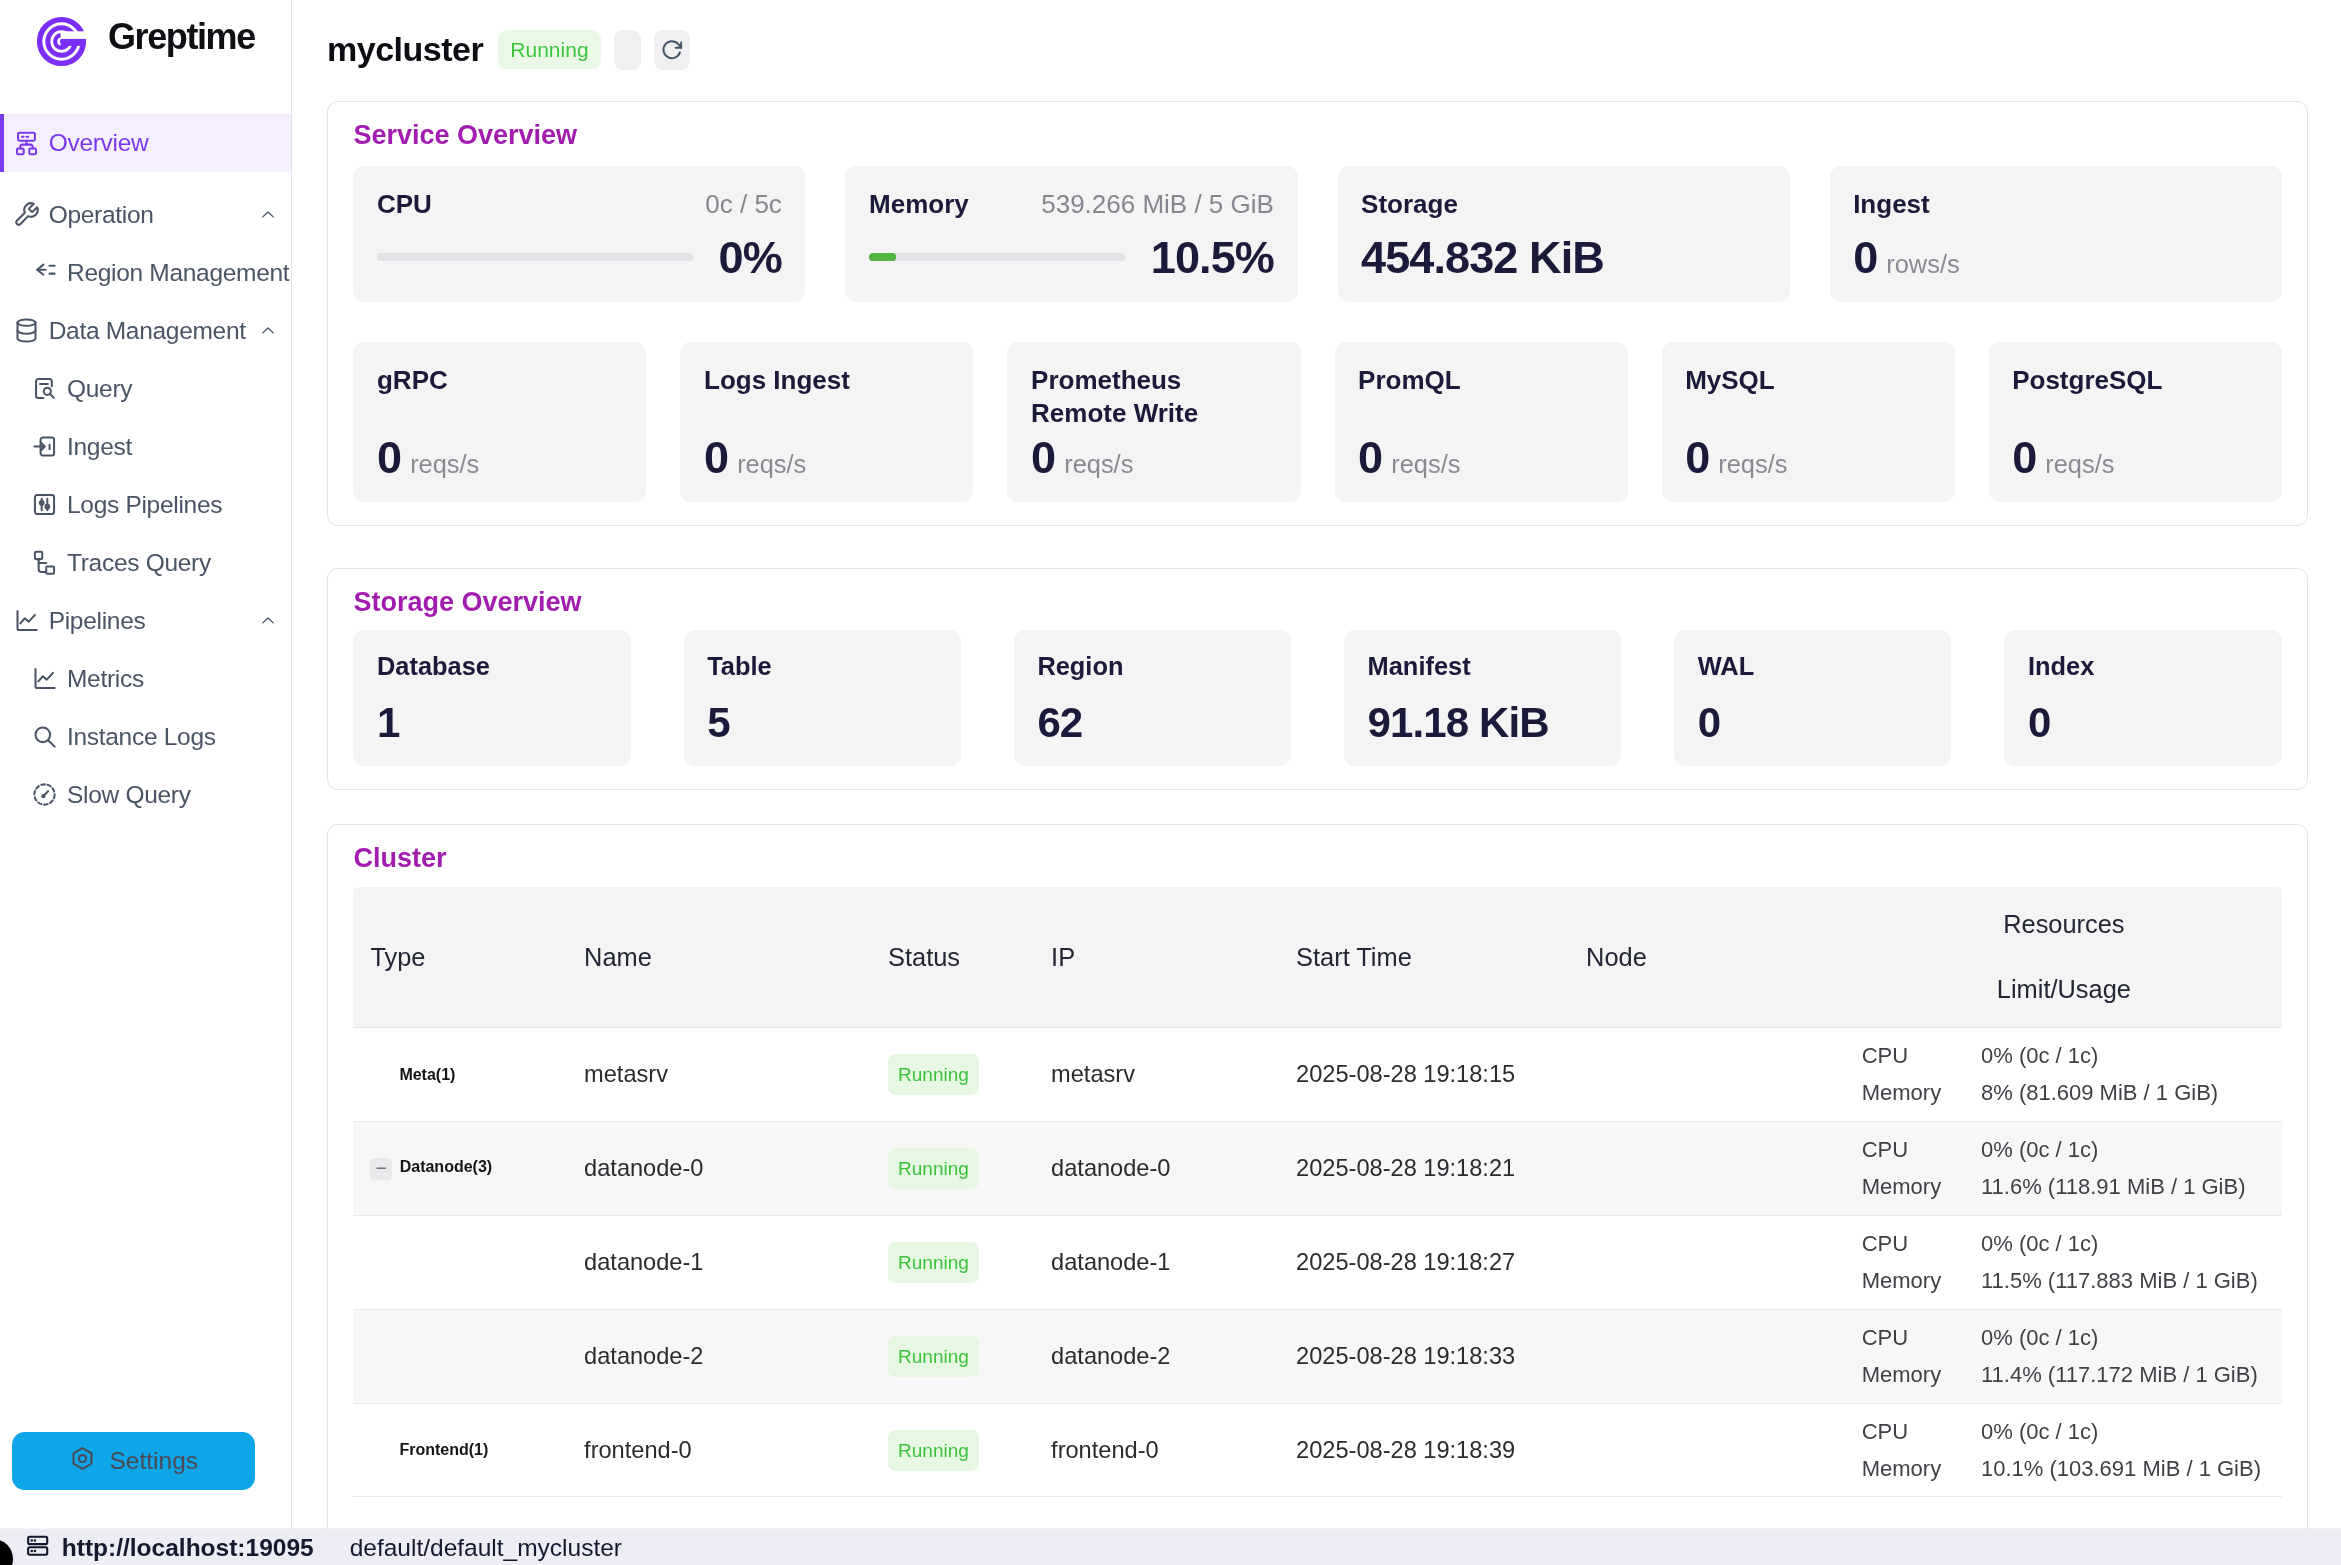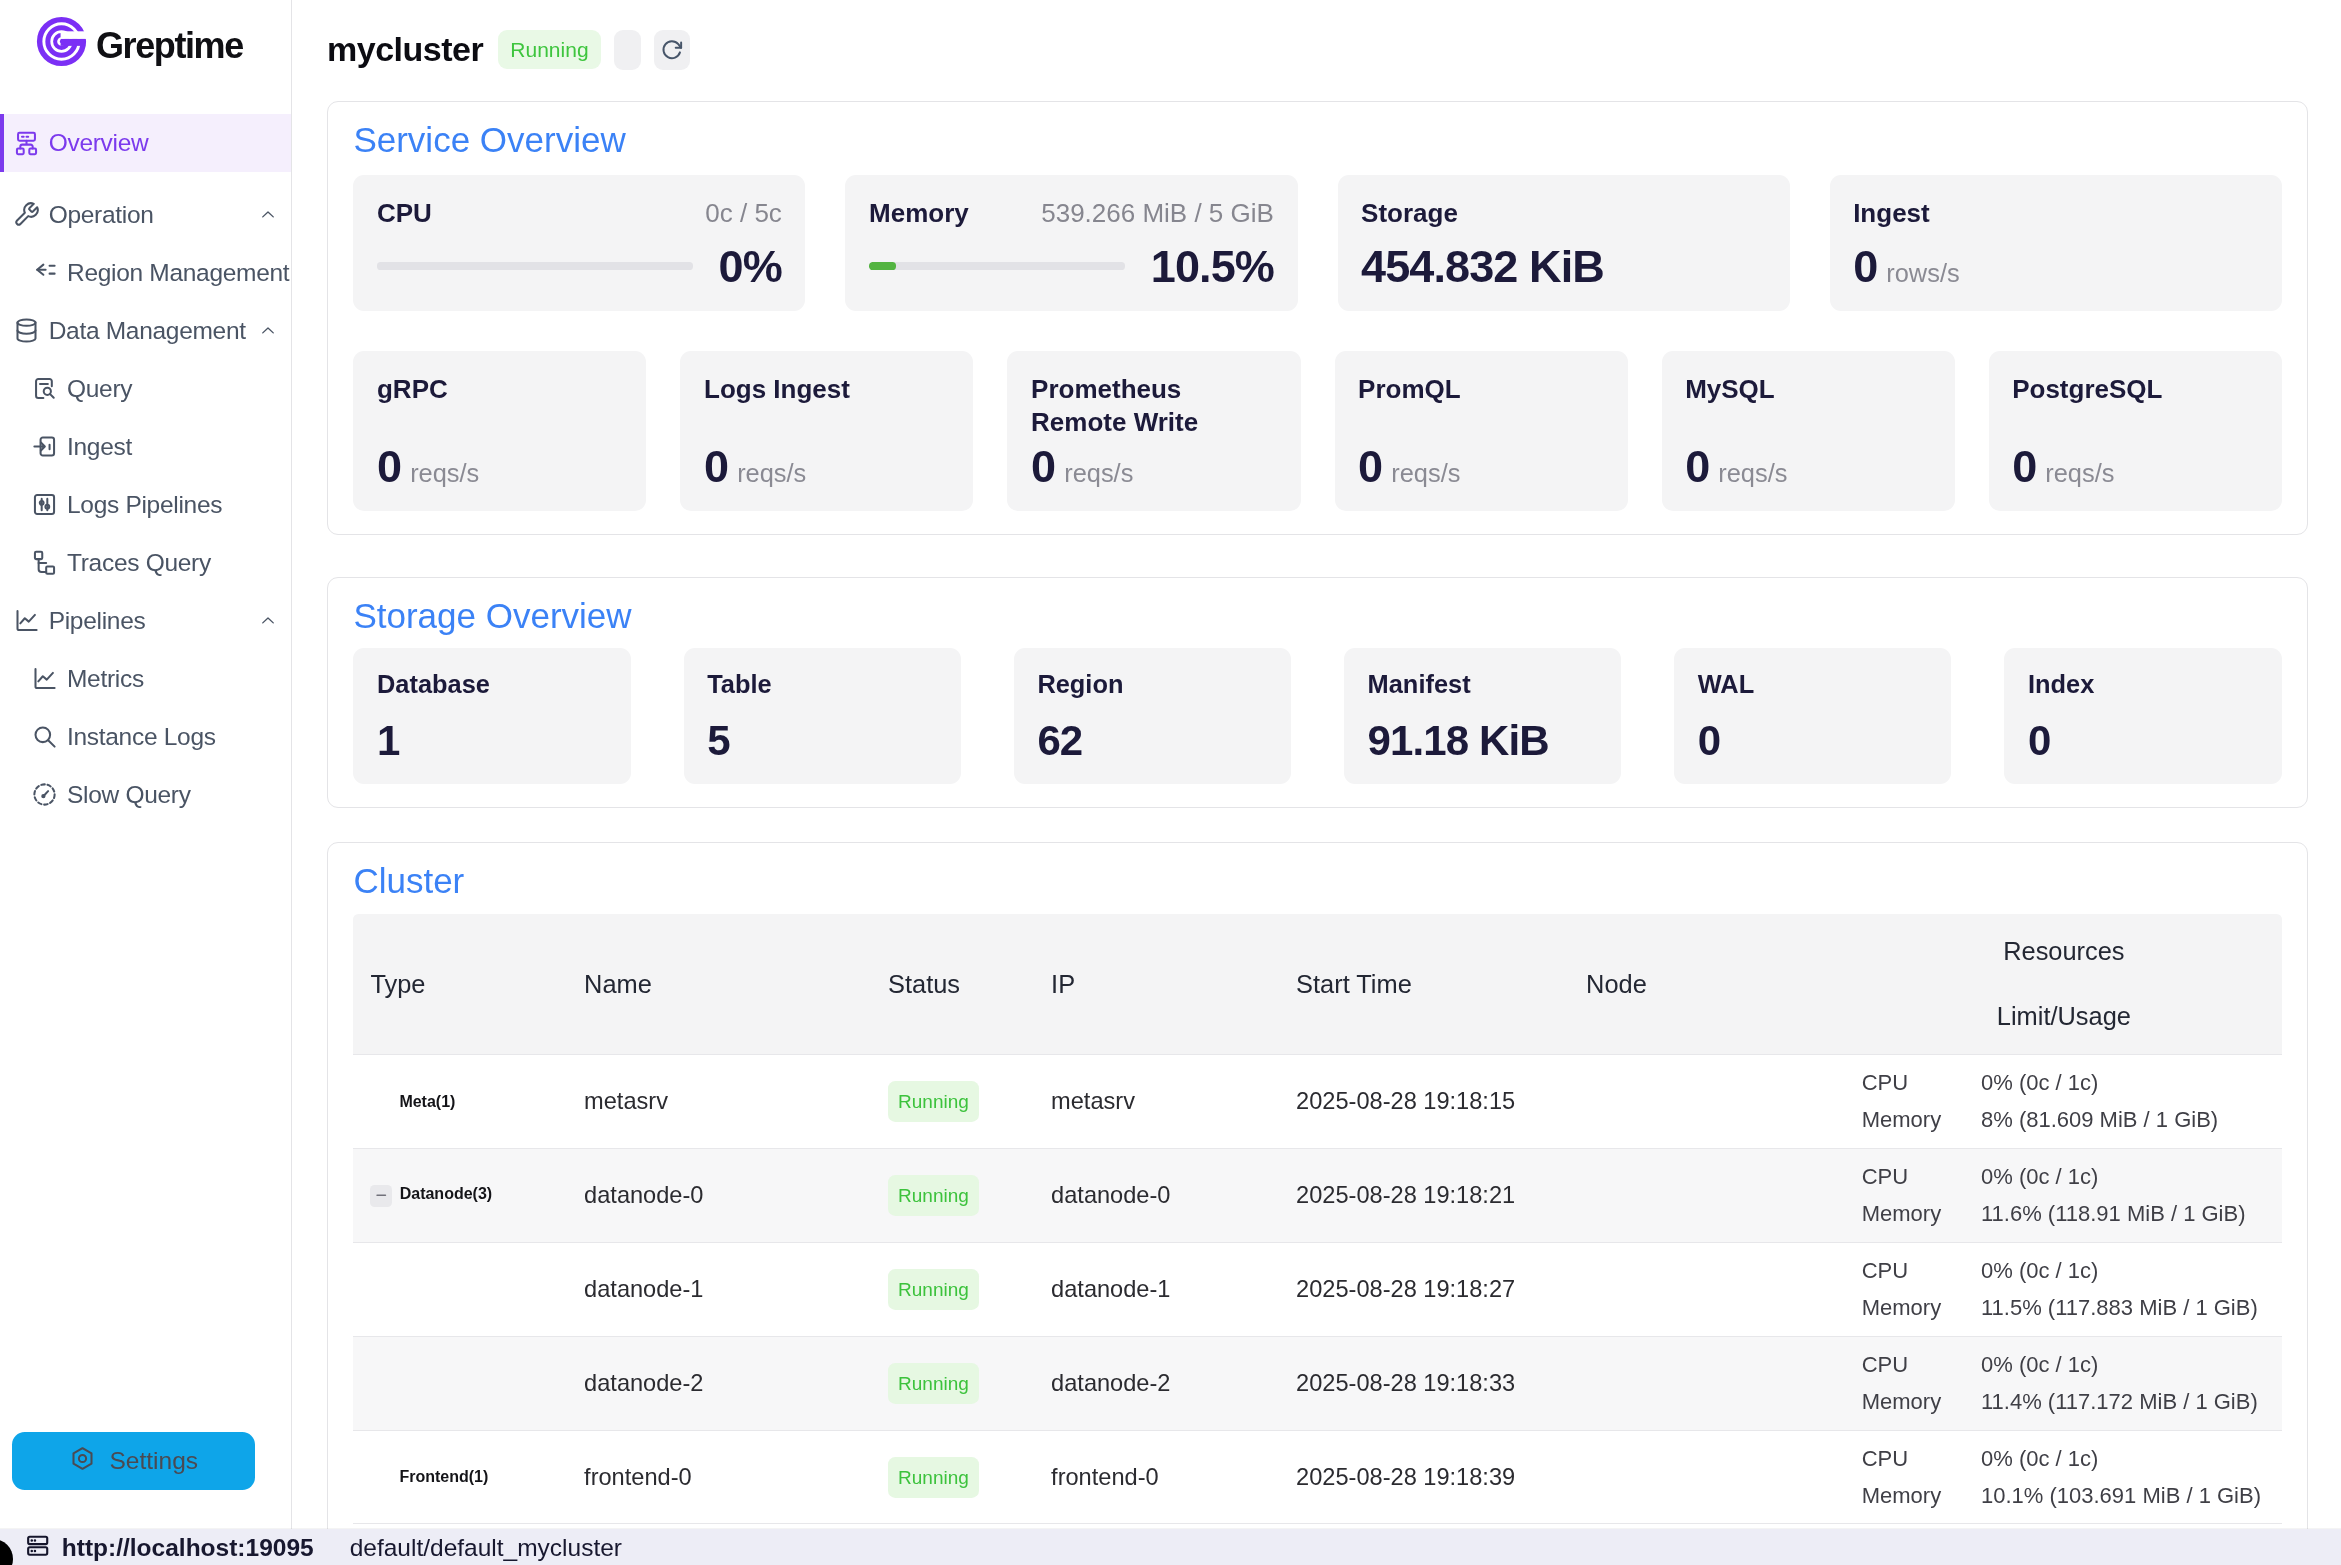--- a/index.html
+++ b/index.html
@@ -1,19 +1,19 @@
 <!DOCTYPE html>
 <html style="font-size:14.5px"><head>
 <meta charset="utf-8">
 <style>
 *{margin:0;padding:0;box-sizing:border-box}
 html,body{width:2342px;height:1566px;overflow:hidden;font-family:"Liberation Sans",sans-serif;background:#fff;color:#27272a;position:relative}
 .app{display:flex;height:100%}
 .sidebar{flex:0 0 292px;width:292px;min-width:0;overflow:hidden;border-right:0.9px solid #e4e4e7;position:relative;background:#fff}
-.logo-row{display:flex;align-items:flex-end;gap:9px;padding:16.3px 0 0 36px}
+.logo-row{display:flex;align-items:flex-start;gap:21px;padding:16.3px 0 0 36px}
 .logo-mark{width:51px;height:51px}
 .logo-text{font-size:36px;font-weight:800;color:#101014;letter-spacing:-1.4px}
 .nav{margin-top:47px}
 .nav-item{height:58px;display:flex;align-items:center;padding-left:12.7px;font-size:24.5px;letter-spacing:-0.3px;color:#4a5464;position:relative;cursor:pointer;white-space:nowrap}
 .nav-item.first{margin-bottom:13.6px}
 .nav-item.sub{padding-left:31px}
 .nav-item .ic{width:27px;height:27px;margin-right:9px;flex:0 0 auto;display:flex;align-items:center;justify-content:center}
 .nav-item .ic svg{width:27px;height:27px}
 .nav-item.selected{background:#f5effd;color:#7c3aed}
 .nav-item.selected::before{content:"";position:absolute;left:0;top:0;bottom:0;width:3.6px;background:#7c3aed}
@@ -23,21 +23,21 @@
 .page-header{display:flex;align-items:center;height:45px}
 .page-title{font-size:34px;font-weight:700;color:#0c0c12;letter-spacing:-0.5px}
 .status-badge{margin-left:14.5px;background:#e9f9e6;color:#3ec53e;font-size:21px;padding:9px 12.7px;border-radius:9px;line-height:1}
 .icon-btn{height:40px;border-radius:9px;background:#f0f0f2;margin-left:12.7px;display:flex;align-items:center;justify-content:center;cursor:pointer;color:#475569}
 .icon-btn.blank{width:27px}
 .icon-btn.refresh{width:36px}
 .card{border:0.9px solid #e4e4e7;border-radius:11px;background:#fff;padding:18px 25.4px 23.6px}
 .card1{margin-top:29px}
 .card2{margin-top:42px}
 .card3{margin-top:34px;height:717px}
-.card-title{font-size:35px;font-weight:400;color:#3b82f6}
+.card-title{font-size:27px;font-weight:700;color:#a21caf}
 .tiles-4{display:grid;grid-template-columns:repeat(4,1fr);gap:40px;margin-top:14.5px}
 .tiles-6{display:grid;grid-template-columns:repeat(6,1fr);gap:34px;margin-top:40px}
 .tiles-6b{display:grid;grid-template-columns:repeat(6,1fr);gap:53px;margin-top:11.8px}
 .tile{background:#f4f4f5;border-radius:11px;padding:22px 23.6px;display:flex;flex-direction:column;justify-content:space-between;height:136px}
 .tile.tall{height:160px}
 .tile-head{display:flex;justify-content:space-between;align-items:flex-start;font-size:26px;line-height:1.3}
 .tile-label{font-weight:700;color:#1c1a3a}
 .tile-limit{color:#86868f}
 .tile-bottom{display:flex;align-items:center;justify-content:flex-end}
 .bar{flex:1;height:7.3px;border-radius:3.6px;background:#e2e2e6;margin-right:25.4px;position:relative;overflow:hidden}

